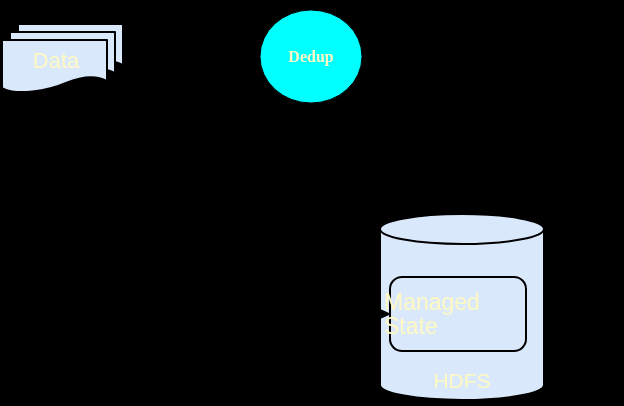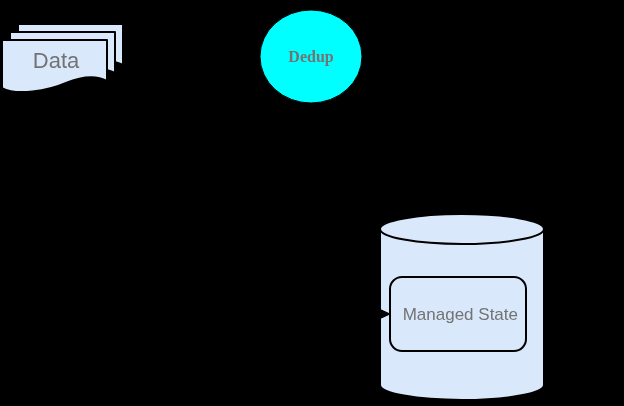--- a/index.html
+++ b/index.html
@@ -8,28 +8,28 @@
     width: 624px;
     height: 406px;
     background: #000000;
     overflow: hidden;
     font-family: "Liberation Sans", sans-serif;
   }
   .canvas svg { position: absolute; left: 0; top: 0; }
   .label {
     position: absolute;
     transform: translate(-50%, -50%);
-    color: #737373;
-    text-align: right;
+    color: #fef9c3;
+    text-align: left;
     white-space: nowrap;
     pointer-events: none;
   }
   .label-data    { left: 56px;  top: 61px;  font-size: 22px; }
   .label-dedup   { left: 311px; top: 57px;  font-size: 16px; font-weight: bold; font-family: Liberation Serif, serif; }
-  .label-managed { left: 458px; top: 314px; font-size: 17px; line-height: 33px;
+  .label-managed { left: 444px; top: 314px; font-size: 23px; line-height: 24px;
                    width: 120px; white-space: normal; }
   .label-hdfs    { left: 462px; top: 381px; font-size: 21px; }
 </style>
 </head>
 <body>
 
 <div class="canvas">
 
   <svg width="624" height="406" viewBox="0 0 624 406">
 
@@ -53,14 +53,15 @@
 
     <rect x="390" y="277" width="136" height="74" rx="12" ry="12" stroke="#000000" stroke-width="2" fill="#DAE8FC"></rect>
   </svg>
 
   <div class="label label-data">Data</div>
 
   <div class="label label-dedup">Dedup</div>
 
   <div class="label label-managed">Managed State</div>
 
+  <div class="label label-hdfs">HDFS</div>
 
 </div>
 
 </body></html>

